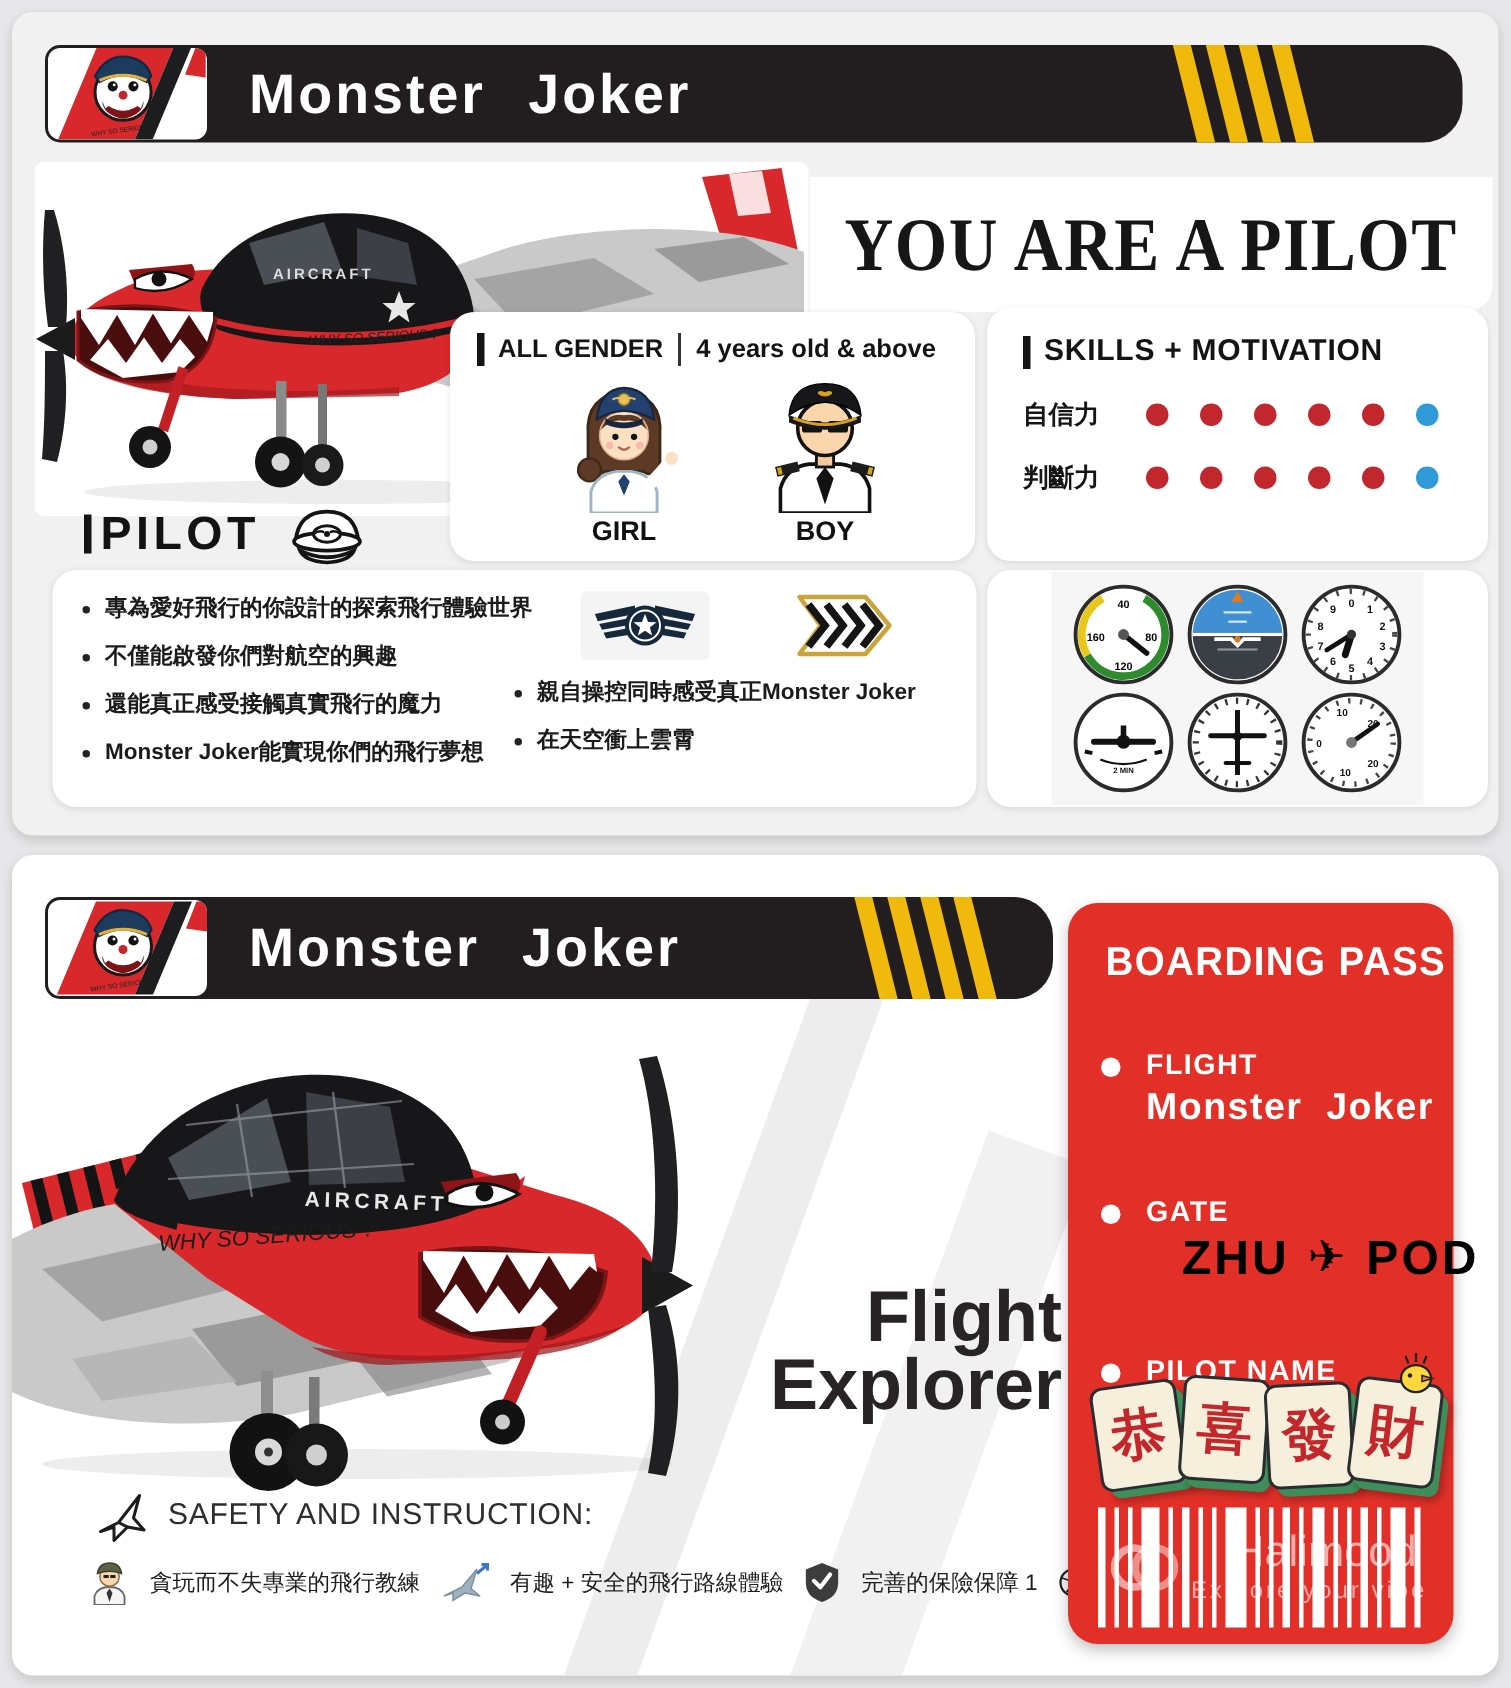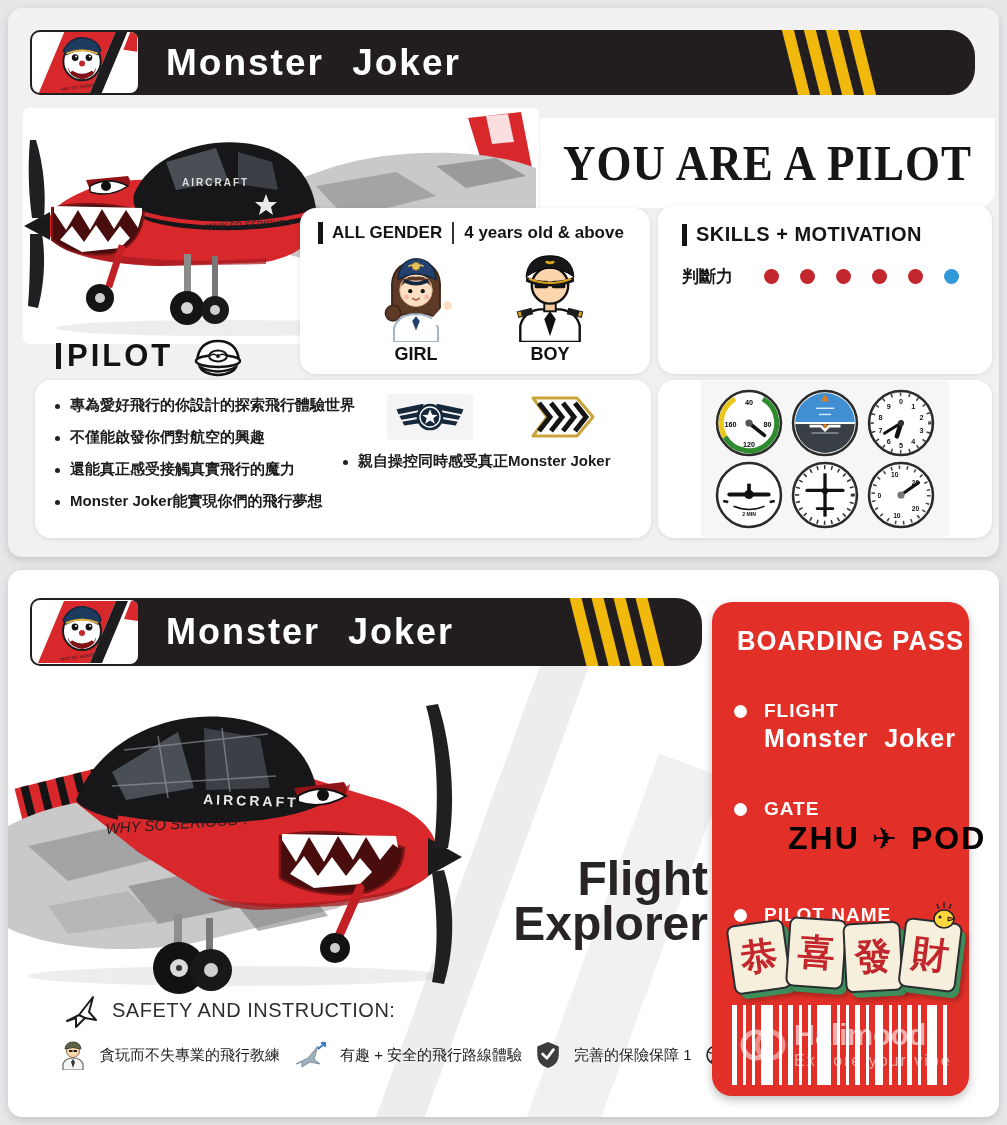--- a/index.html
+++ b/index.html
@@ -73,21 +73,21 @@
   .bp-gate-value{position:absolute;left:48px;top:218px;color:#000000;font-weight:bold;font-size:32px;letter-spacing:2px;display:flex;align-items:center;margin-left:28px;}
   .bp-gate-value .plane-glyph{font-size:30px;margin:0 12px;font-weight:normal;}
   .tiles{position:absolute;left:18px;top:320px;display:flex;}
   .tile{width:54px;height:66px;background:#f6efdc;border:2px solid #2a2d31;border-radius:8px;
         box-shadow:5px 6px 0 -1px #3e8e5c, 7px 8px 5px rgba(0,0,0,.25);
         display:flex;align-items:center;justify-content:center;
         font-weight:bold;font-size:37px;color:#c3272b;margin-right:-1px;}
   .barcode{position:absolute;left:20px;top:403px;height:80px;display:flex;gap:6px;}
   .barcode span{background:#fff;height:100%;}
   .watermark{position:absolute;left:24px;top:400px;width:226px;height:86px;display:flex;align-items:center;gap:8px;pointer-events:none;}
-  .wm-name{font-weight:bold;font-size:29px;color:rgba(255,255,255,.6);line-height:1;}
+  .wm-name{font-weight:normal;font-size:29px;color:rgba(255,255,255,.6);line-height:1;margin-left:28px;}
   .wm-tag{font-size:16px;letter-spacing:2px;color:rgba(255,255,255,.55);margin-top:2px;}
 </style>
 </head>
 <body>
 
 <div class="page">
 
   <section class="card top-card">
 
     <div class="plane-backdrop"></div>
@@ -226,20 +226,31 @@
         </div>
       </div>
     </div>
 
     <div class="panel skills-panel">
       <div class="panel-title">
         <span class="tick"></span>
         <span>SKILLS + MOTIVATION</span>
       </div>
       <div class="skill-row">
+        <span class="skill-label">自信力</span>
+        <span class="dots">
+            <span class="dot red"></span>
+            <span class="dot red"></span>
+            <span class="dot red"></span>
+            <span class="dot red"></span>
+            <span class="dot red"></span>
+            <span class="dot blue"></span>
+          </span>
+      </div>
+      <div class="skill-row">
         <span class="skill-label">判斷力</span>
         <span class="dots">
             <span class="dot red"></span>
             <span class="dot red"></span>
             <span class="dot red"></span>
             <span class="dot red"></span>
             <span class="dot red"></span>
             <span class="dot blue"></span>
           </span>
       </div>
@@ -301,20 +312,24 @@
             <path d="M34,8 L45,22 L34,36"></path>
             <path d="M46,8 L57,22 L46,36"></path>
           </g>
         </svg>
       </div>
       <ul class="feat-list feat-right">
         <li>
             <span class="bdot"></span>
             <span>親自操控同時感受真正Monster Joker</span>
           </li>
+        <li>
+            <span class="bdot"></span>
+            <span>在天空衝上雲霄</span>
+          </li>
       </ul>
     </div>
 
     <div class="panel gauges-panel">
       <div class="gauge-grid">
         <svg width="68" height="68" viewBox="0 0 66 66">
           <circle cx="33" cy="33" r="31" fill="#fff" stroke="#2b2b2b" stroke-width="2.5"></circle>
           <path d="M46.5,9.6 A27,27 0 1 1 9.6,46.5" fill="none" stroke="#2e8b2e" stroke-width="5"></path>
           <path d="M9.6,46.5 A27,27 0 0 1 19.5,9.6" fill="none" stroke="#e8c61c" stroke-width="5"></path>
           <text x="33" y="16" font-size="7" font-weight="bold" text-anchor="middle">40</text>

